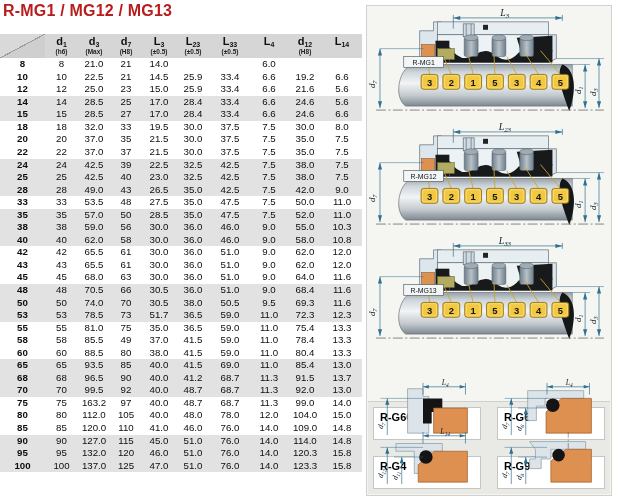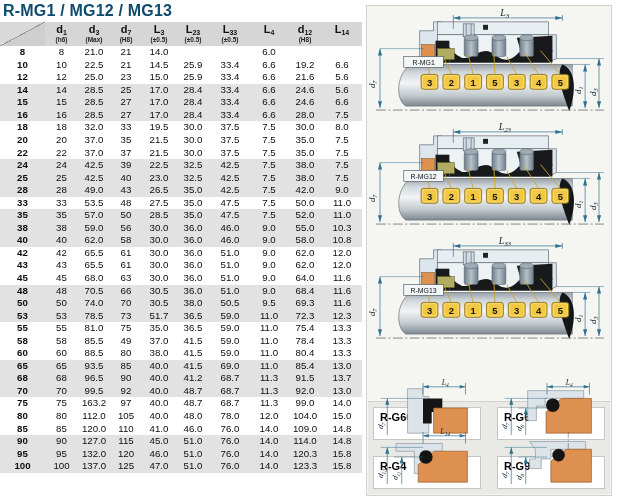--- a/index.html
+++ b/index.html
@@ -2,21 +2,21 @@
 <html><head>
 <meta charset="utf-8">
 <style>
   html,body{margin:0;padding:0;}
   body{
     width:617px;height:500px;position:relative;overflow:hidden;
     background:#ffffff;font-family:"Liberation Sans",sans-serif;color:#111;
   }
   
   .left{position:absolute;left:0;top:0;width:364px;}
-  .page-title{font-size:16px;font-weight:bold;color:#0c4a6e;padding:2px 0 2px 3px;letter-spacing:.2px;}
+  .page-title{font-size:16px;font-weight:bold;color:#b91c1c;padding:2px 0 14px 3px;letter-spacing:.2px;}
   table.dim{border-collapse:collapse;table-layout:fixed;width:362px;}
   table.dim col.c0{width:45px}table.dim col.c1{width:33px}table.dim col.c2{width:32px}
   table.dim col.c3{width:32px}table.dim col.c4{width:34px}table.dim col.c5{width:34px}
   table.dim col.c6{width:40px}table.dim col.c7{width:38px}table.dim col.c8{width:34px}
   table.dim col.c9{width:40px}
   thead th{
     background:#d6d6d6;font-size:11px;font-weight:bold;text-align:center;
     vertical-align:top;padding:2px 0 2px;line-height:1.05;height:20px;
   }
   thead th.corner{
@@ -161,32 +161,20 @@
           <td>15</td>
           <td>28.5</td>
           <td>27</td>
           <td>17.0</td>
           <td>28.4</td>
           <td>33.4</td>
           <td>6.6</td>
           <td>24.6</td>
           <td>6.6</td>
         </tr>
-        <tr class="band">
-          <td class="rowhead">16</td>
-          <td>16</td>
-          <td>28.5</td>
-          <td>27</td>
-          <td>17.0</td>
-          <td>28.4</td>
-          <td>33.4</td>
-          <td>6.6</td>
-          <td>28.0</td>
-          <td>7.5</td>
-        </tr>
         <tr>
           <td class="rowhead">18</td>
           <td>18</td>
           <td>32.0</td>
           <td>33</td>
           <td>19.5</td>
           <td>30.0</td>
           <td>37.5</td>
           <td>7.5</td>
           <td>30.0</td>

